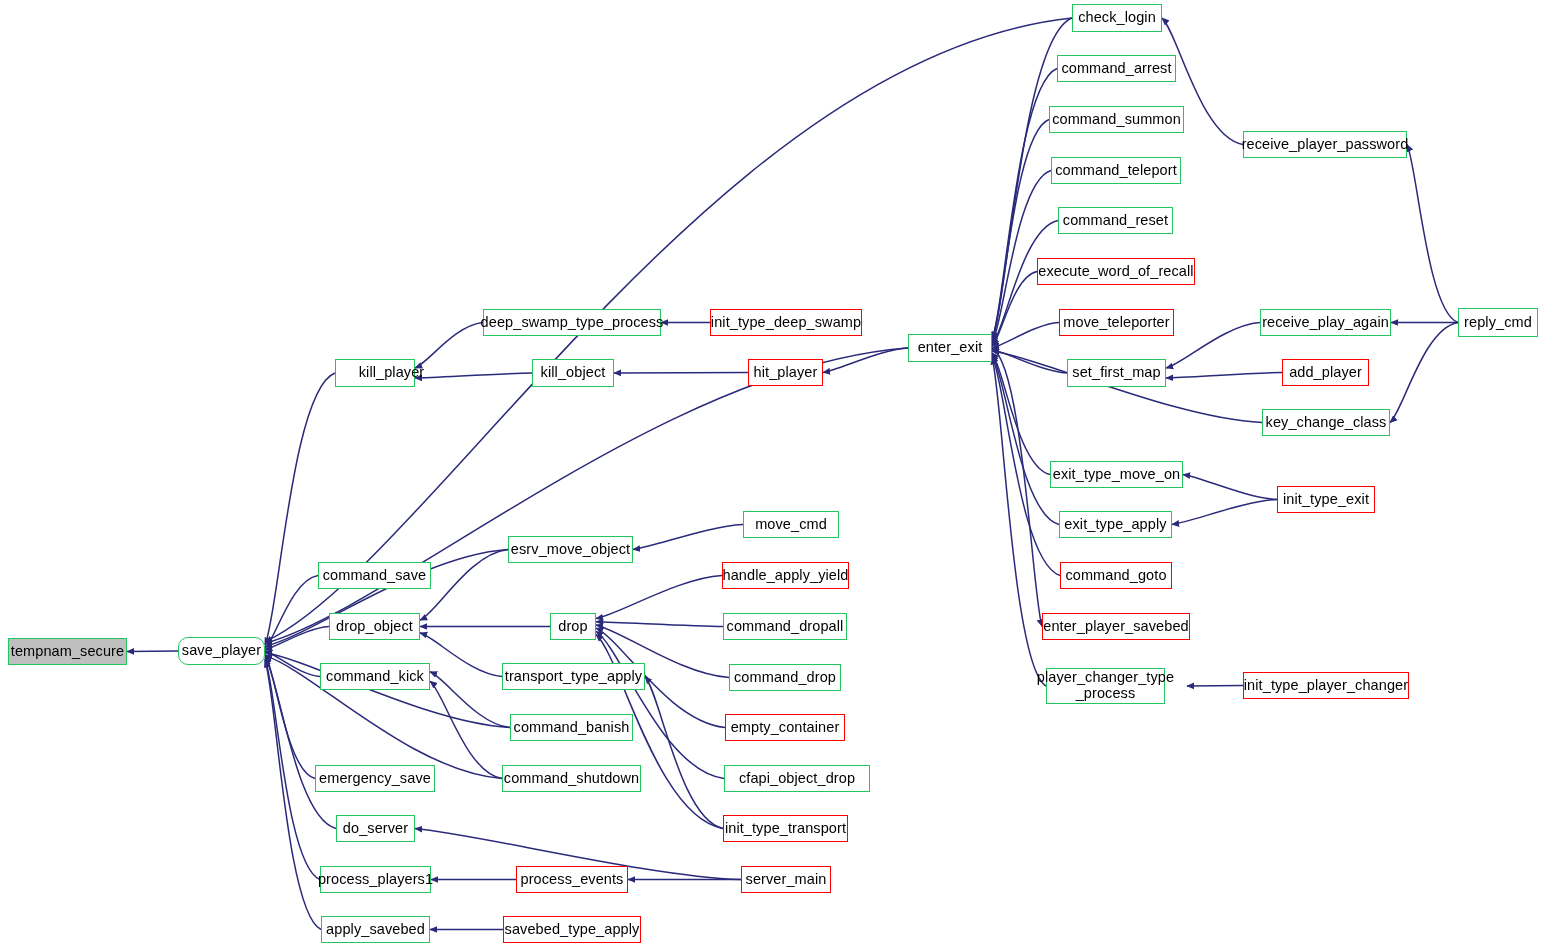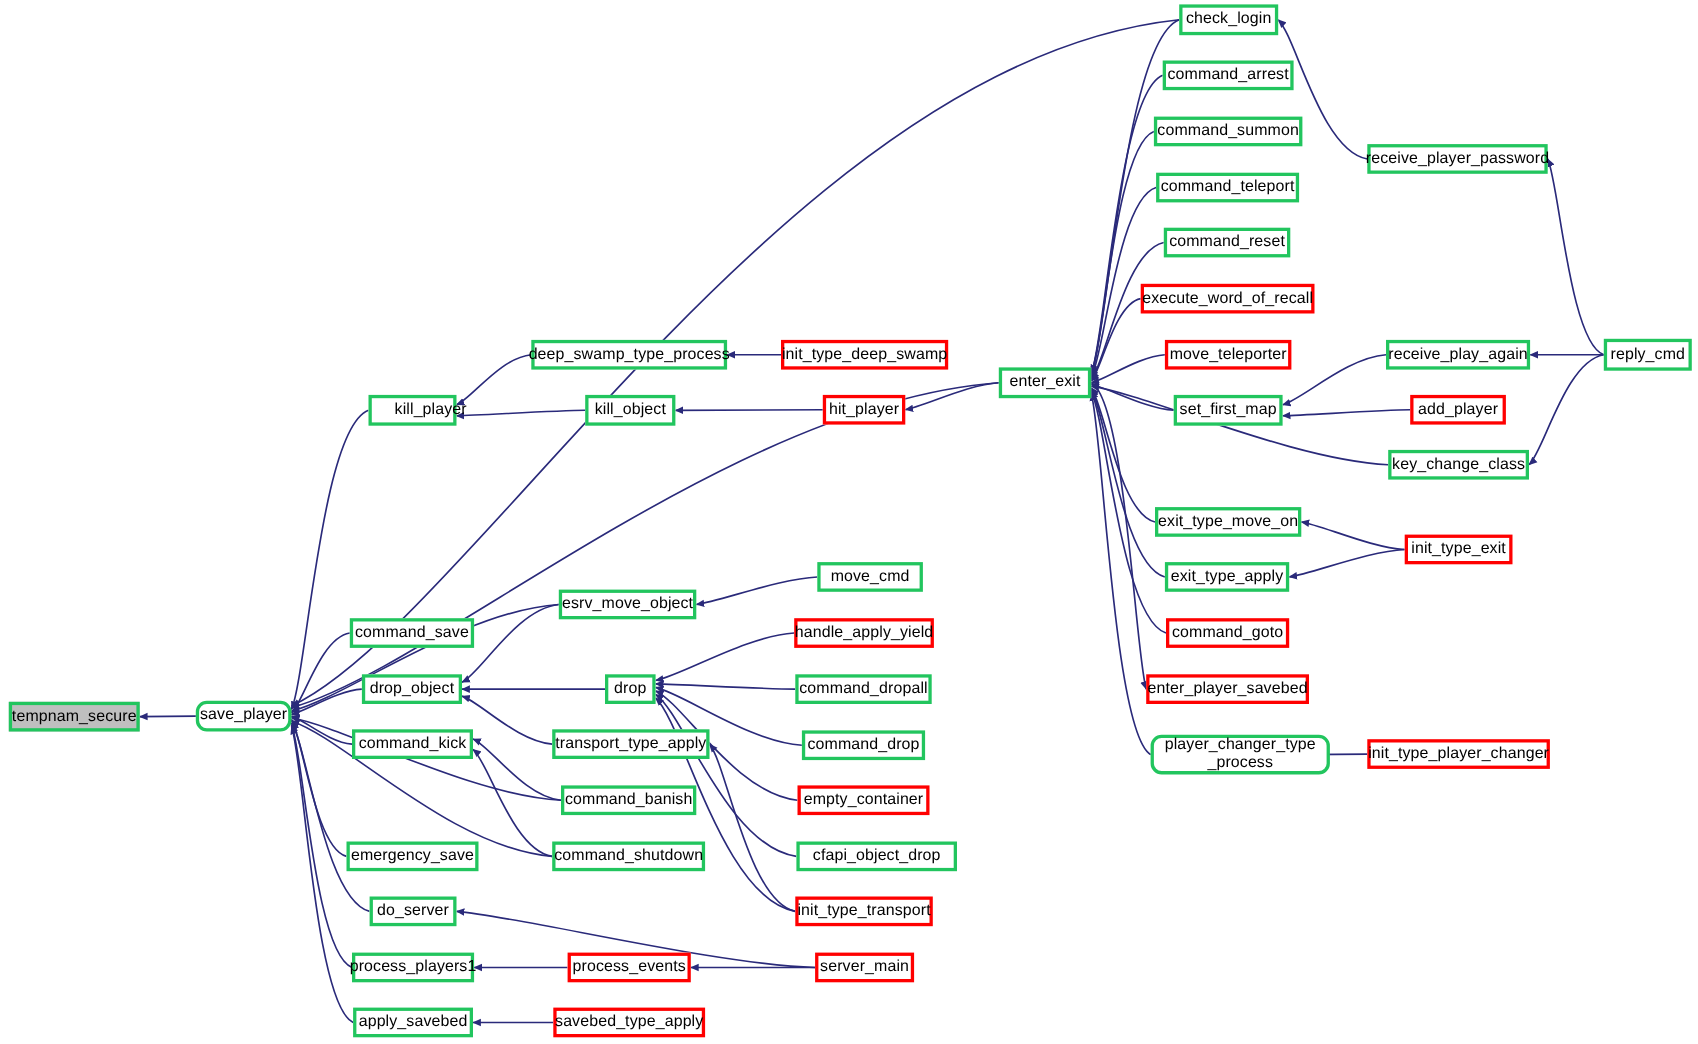--- a/index.html
+++ b/index.html
@@ -1,21 +1,21 @@
 <!DOCTYPE html>
 <html><head>
 <meta charset="utf-8">
 <style>
   html,body{margin:0;padding:0;background:#ffffff;}
   #canvas{position:relative;width:1544px;height:949px;background:#ffffff;
           font-family:"Liberation Sans", sans-serif;overflow:hidden;}
   svg#edges{position:absolute;left:0;top:0;width:1544px;height:949px;pointer-events:none;}
   .node{position:absolute;box-sizing:border-box;display:flex;align-items:center;
         justify-content:center;text-align:center;background:#ffffff;
-        border:3px solid #22c55e;font-size:14.5px;color:#000000;line-height:1.08;
+        border:1px solid #22c55e;font-size:14.5px;color:#000000;line-height:1.08;
         white-space:pre;letter-spacing:.1px;}
   .node.red{border-color:#ff0000;}
   .node.filled{background:#bfbfbf;}
 </style>
 </head>
 <body>
 
 <div id="canvas">
   <svg id="edges" viewBox="0 0 1544 949" xmlns="http://www.w3.org/2000/svg">
     <defs>
@@ -99,21 +99,21 @@
       <div class="node" style="left: 1049px; top: 106px; width: 135px; height: 27px;">command_summon</div>
       <div class="node" style="left: 1051px; top: 157px; width: 130px; height: 27px;">command_teleport</div>
       <div class="node" style="left: 1058px; top: 207px; width: 115px; height: 27px;">command_reset</div>
       <div class="node red" style="left: 1037px; top: 258px; width: 158px; height: 27px;">execute_word_of_recall</div>
       <div class="node red" style="left: 1059px; top: 309px; width: 115px; height: 27px;">move_teleporter</div>
       <div class="node" style="left: 1067px; top: 359px; width: 99px; height: 28px;">set_first_map</div>
       <div class="node" style="left: 1050px; top: 461px; width: 133px; height: 27px;">exit_type_move_on</div>
       <div class="node" style="left: 1059px; top: 511px; width: 113px; height: 27px;">exit_type_apply</div>
       <div class="node red" style="left: 1060px; top: 562px; width: 112px; height: 27px;">command_goto</div>
       <div class="node red" style="left: 1042px; top: 613px; width: 148px; height: 27px;">enter_player_savebed</div>
-      <div class="node" style="left: 1046px; top: 668px; width: 163px; height: 36px; border-radius: 10px;">player_changer_type
+      <div class="node" style="left: 1046px; top: 668px; width: 119px; height: 36px;">player_changer_type
 _process</div>
       <div class="node red" style="left: 1243px; top: 672px; width: 166px; height: 27px;">init_type_player_changer</div>
       <div class="node red" style="left: 1277px; top: 486px; width: 98px; height: 27px;">init_type_exit</div>
       <div class="node" style="left: 1243px; top: 131px; width: 164px; height: 27px;">receive_player_password</div>
       <div class="node" style="left: 1260px; top: 309px; width: 131px; height: 27px;">receive_play_again</div>
       <div class="node red" style="left: 1282px; top: 359px; width: 87px; height: 27px;">add_player</div>
       <div class="node" style="left: 1262px; top: 409px; width: 128px; height: 27px;">key_change_class</div>
       <div class="node" style="left: 1458px; top: 308px; width: 80px; height: 29px;">reply_cmd</div>
       <div class="node" style="left: 508px; top: 536px; width: 125px; height: 27px;">esrv_move_object</div>
       <div class="node" style="left: 743px; top: 511px; width: 96px; height: 27px;">move_cmd</div>

